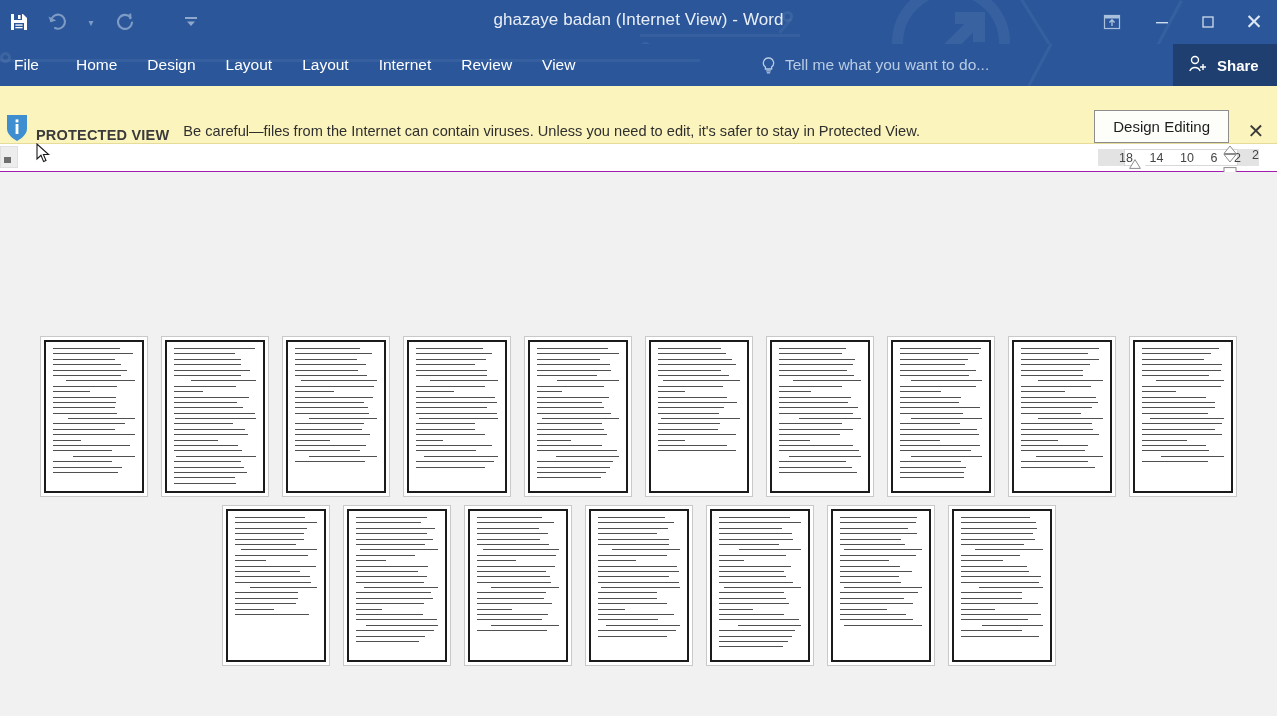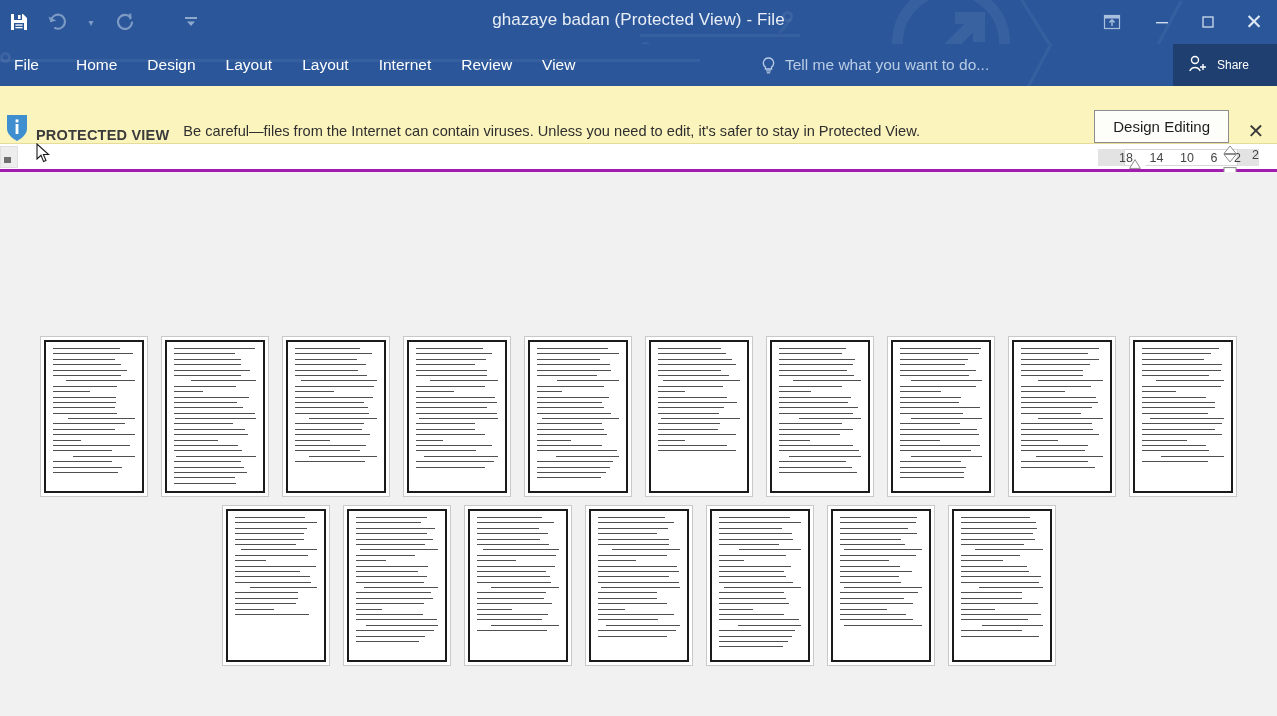--- a/index.html
+++ b/index.html
@@ -77,21 +77,21 @@
   .tab.file { padding-left: 14px; padding-right: 22px; }
   .tellme {
     position: absolute; left: 760px; top: 0; height: 42px;
     display: flex; align-items: center; gap: 8px;
     color: #b9cbe4; font-size: 15.5px; font-style: normal;
   }
   .bulb { display: flex; align-items: center; }
   .share-btn {
     position: absolute; right: 0; top: 0; width: 104px; height: 42px;
     background: #1e3f6f; display: flex; align-items: center; gap: 8px;
-    padding-left: 14px; color: #ffffff; font-size: 12px;
+    padding-left: 14px; color: #ffffff; font-size: 15px; font-weight: bold;
   }
 
   
   .pvbar {
     position: absolute; left: 0; top: 86px; width: 1277px; height: 58px;
     background: #fbf4bd; border-bottom: 1px solid #e6dc9a;
     display: flex; align-items: flex-end;
   }
   .pv-shield { width: 34px; display: flex; justify-content: center; align-items: center; margin-left: 0px; }
   .pv-label {
@@ -108,21 +108,21 @@
     padding: 7px 18px; font-size: 15px; color: #1d1d1d; white-space: nowrap;
   }
   .pv-close {
     width: 34px; display: flex; align-items: center; justify-content: center;
     font-size: 20px; color: #3a3a3a; margin-right: 4px;
   }
 
   
   .hruler {
     position: absolute; left: 0; top: 144px; width: 1277px; height: 28px;
-    background: #ffffff; border-bottom: 3px solid #a21caf;
+    background: #ffffff; border-bottom: 1px solid #a21caf;
   }
   .hr-corner {
     position: absolute; left: 0; top: 2px; width: 18px; height: 22px;
     background: #ededed; border: 1px solid #e0e0e0;
   }
   .hr-corner i {
     position: absolute; left: 3px; top: 10px; width: 7px; height: 6px; background: #6f6f6f;
   }
   .hr-track {
     position: absolute; right: 39px; top: 5px; width: 114px; height: 17px;
@@ -230,21 +230,21 @@
         </svg>
       </div>
       <div class="qat-btn dim" style="margin-left:28px;">
         <svg width="18" height="18" viewBox="0 0 18 18">
           <rect x="3" y="4" width="12" height="2" fill="#8fa9cd"></rect>
           <path d="M5 8.5 L13 8.5 L9 13 Z" fill="#8fa9cd"></path>
         </svg>
       </div>
     </div>
 
-    <div class="win-title">ghazaye badan (Protected View) - File</div>
+    <div class="win-title">ghazaye badan (Internet View) - Word</div>
 
     <div class="wincontrols">
       <div class="wc ribbonopts">
         <svg width="20" height="20" viewBox="0 0 20 20">
           <rect x="2.5" y="3.5" width="15" height="13" stroke="#a9c0dd" stroke-width="1.2" fill="none"></rect>
           <rect x="2.5" y="3.5" width="15" height="3" fill="#a9c0dd"></rect>
           <path d="M10 14 L10 8 M7.4 10.4 L10 7.8 L12.6 10.4" stroke="#a9c0dd" stroke-width="1.4" fill="none"></path>
         </svg>
       </div>
       <div class="wc">

